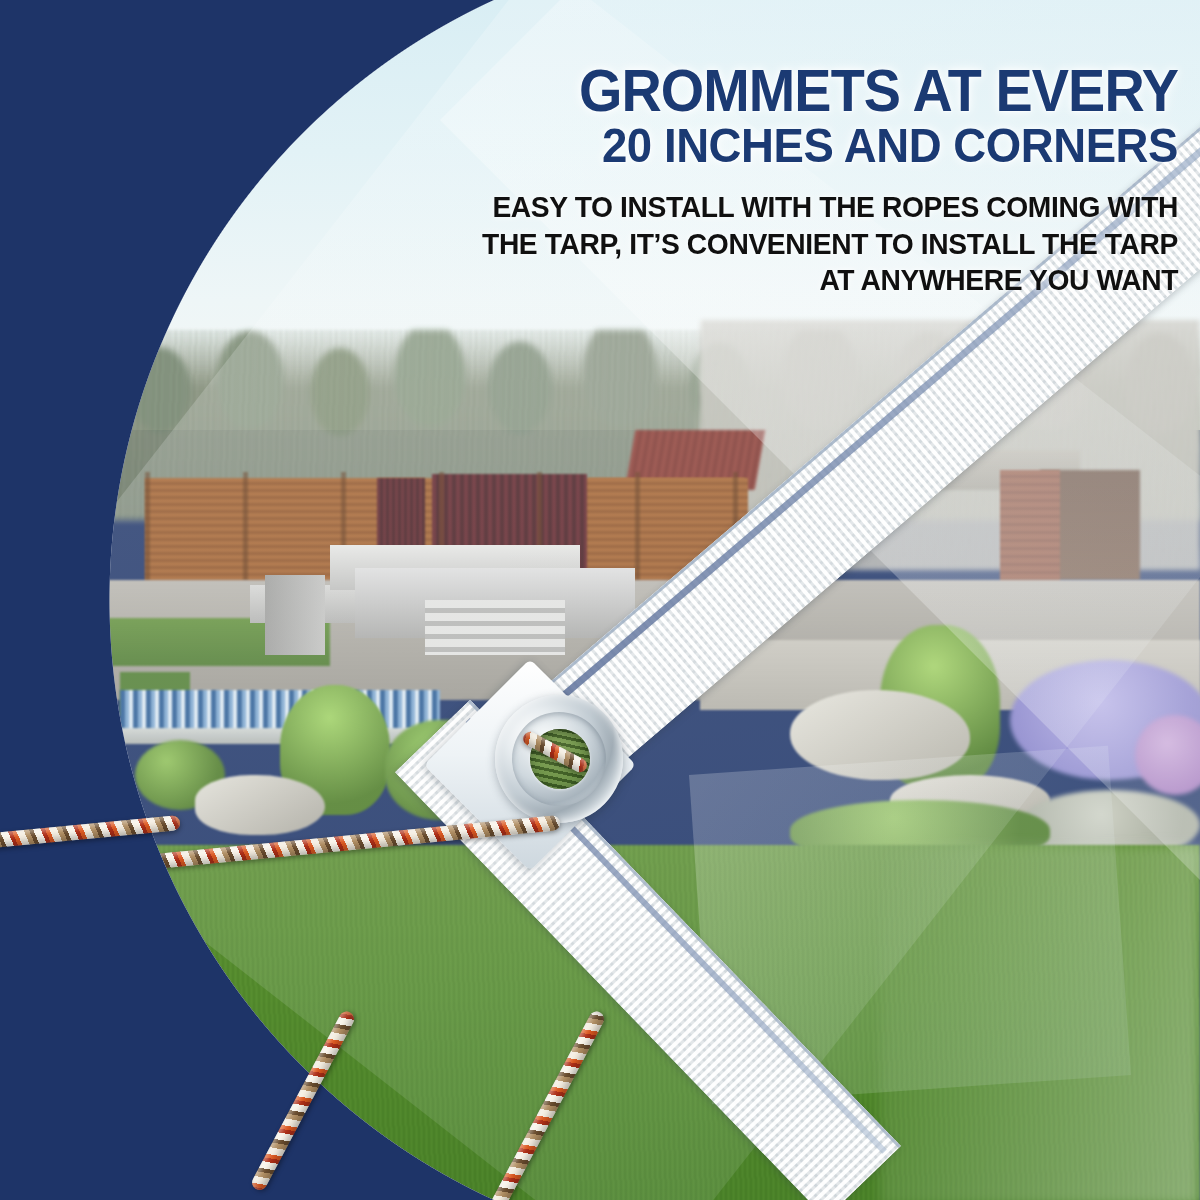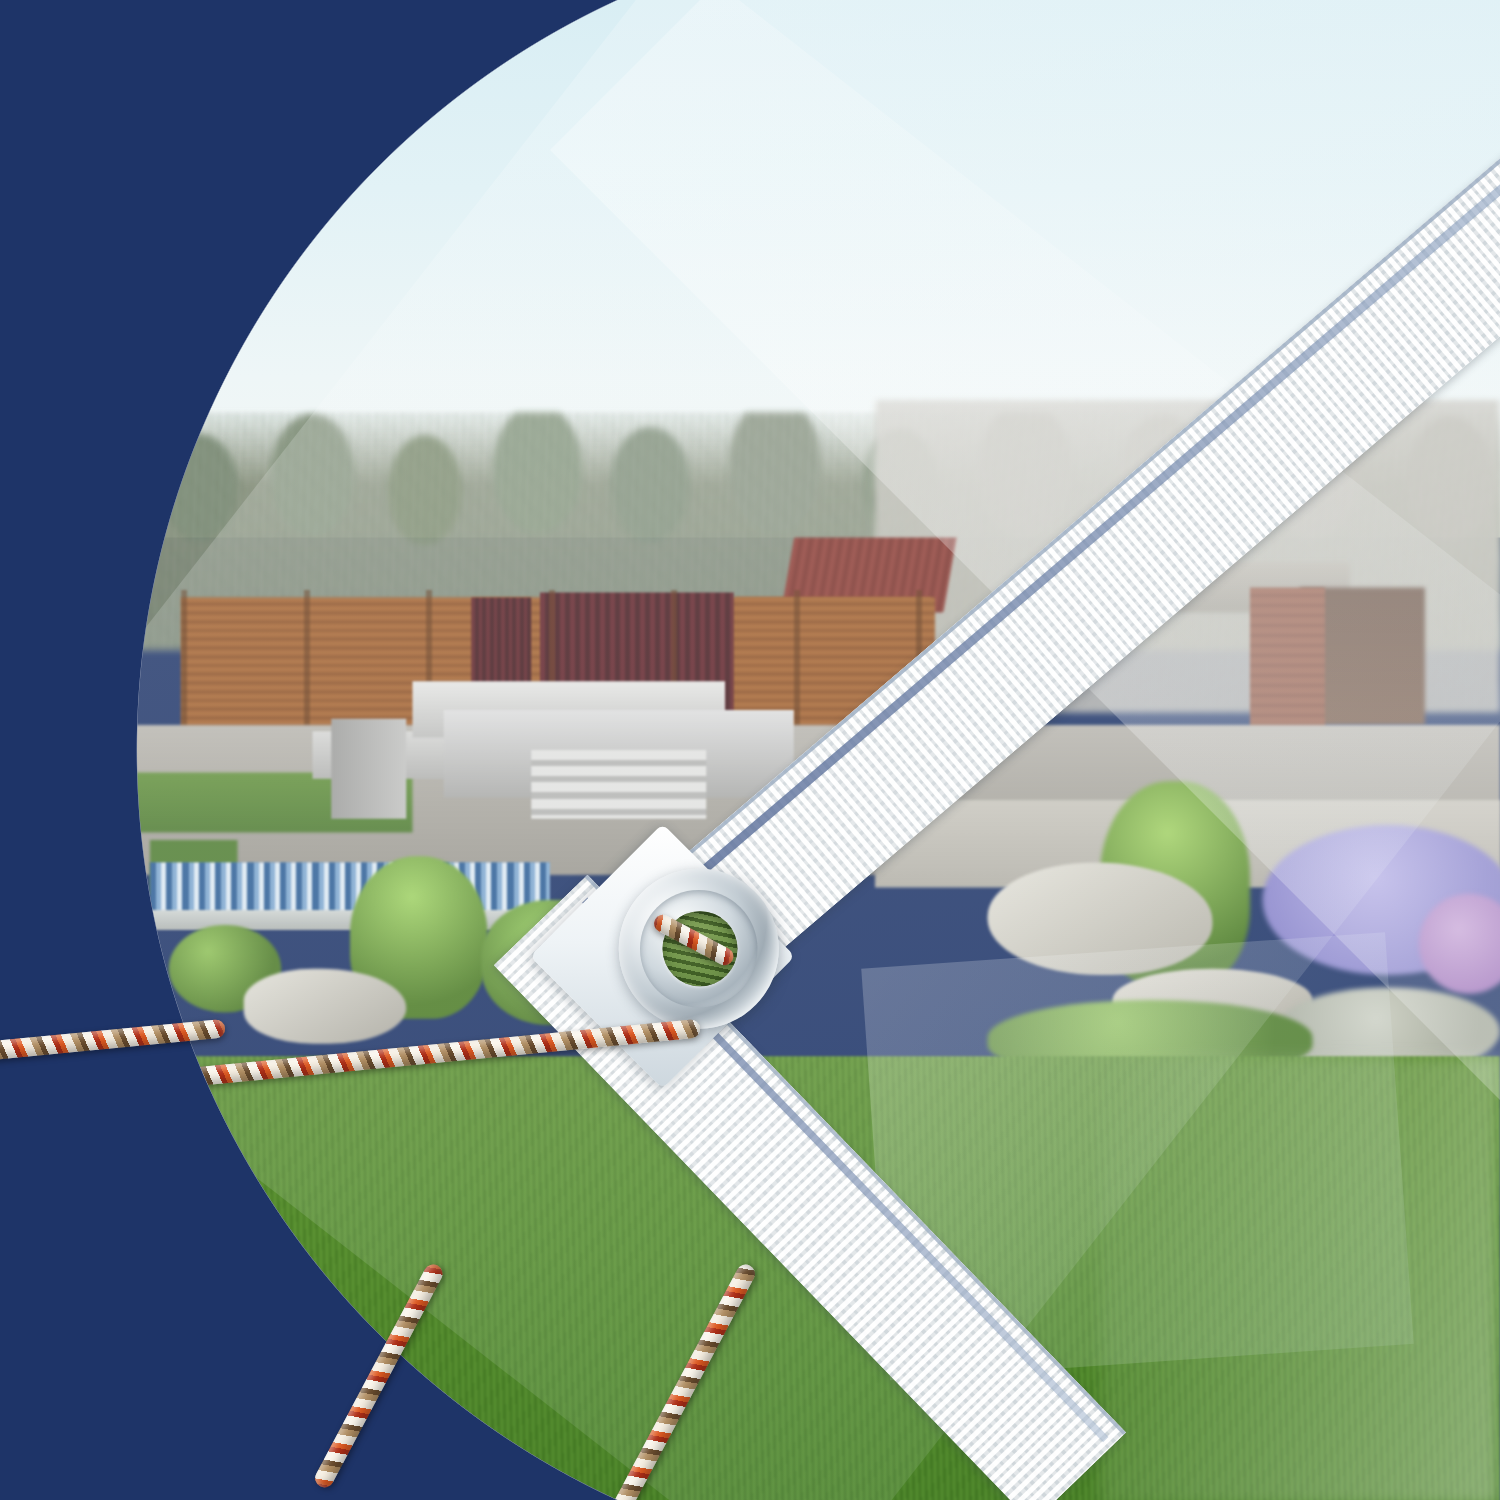--- a/index.html
+++ b/index.html
@@ -550,14 +550,25 @@
   <div class="frame">
     <div class="white-arc"></div>
     <div class="navy-block"></div>
   </div>
 
   <div class="rope-overlay">
     <div class="rope rope-ov-left"></div>
     <div class="rope rope-ov-down"></div>
   </div>
 
+  <div class="copy">
+    <div class="headline">
+      <div>GROMMETS AT EVERY</div>
+      <div class="l2">20 INCHES AND CORNERS</div>
+    </div>
+    <div class="subcopy">
+      <span class="sl">EASY TO INSTALL WITH THE ROPES COMING WITH</span>
+      <span class="sl">THE TARP, IT’S CONVENIENT TO INSTALL THE TARP</span>
+      <span class="sl">AT ANYWHERE YOU WANT</span>
+    </div>
+  </div>
 
 </div>
 
 </body></html>

